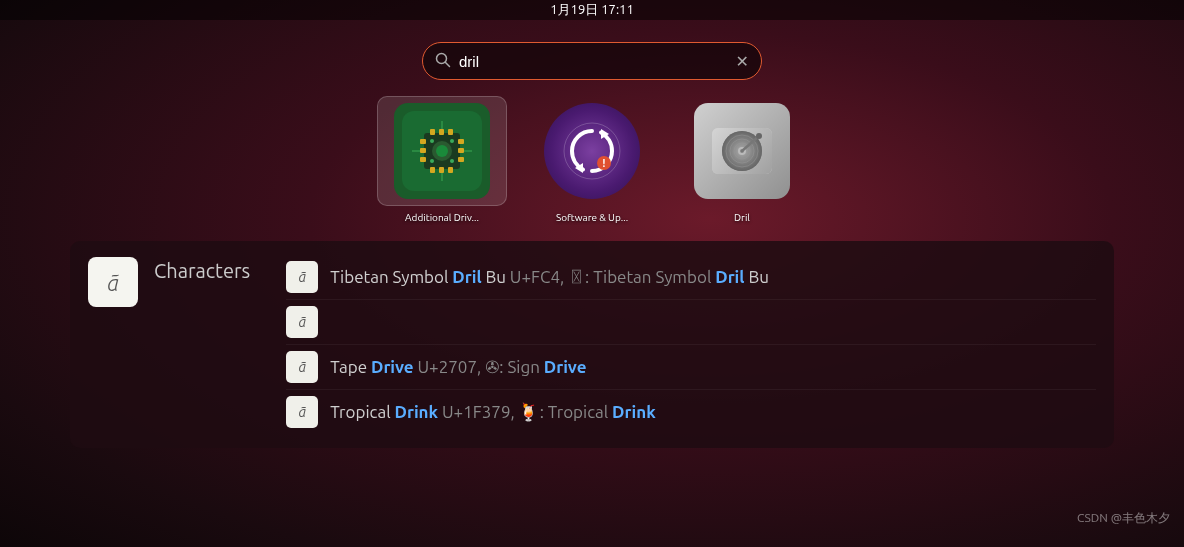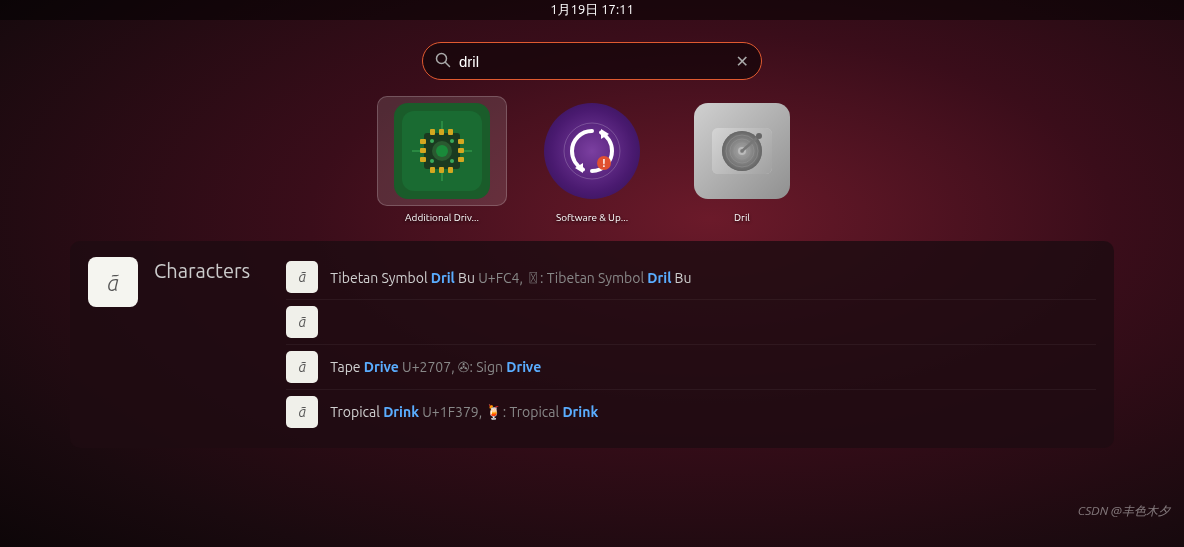--- a/index.html
+++ b/index.html
@@ -228,44 +228,43 @@
       flex-shrink: 0;
     }
 
     .char-preview-letter {
       font-size: 14px;
       color: #555;
       font-style: italic;
     }
 
     .char-result-text {
-      font-size: 14px;
+      font-size: 17px;
       color: #d0d0d0;
     }
 
     .char-result-text .bold-match {
       color: #5aadff;
       font-weight: 600;
     }
 
     .char-unicode {
       color: #888;
     }
 
     .char-separator {
       color: #888;
     }
 
     .watermark {
       position: absolute;
-      bottom: 27px;
+      bottom: 20px;
       right: 14px;
       color: rgba(255,255,255,0.45);
       font-size: 12px;
-      font-style: italic;
     }
   </style>
 </head>
 <body>
 
 <div class="top-bar">
   <span class="top-bar-time">1月19日  17:11</span>
 </div>
 
 <div class="search-container">

